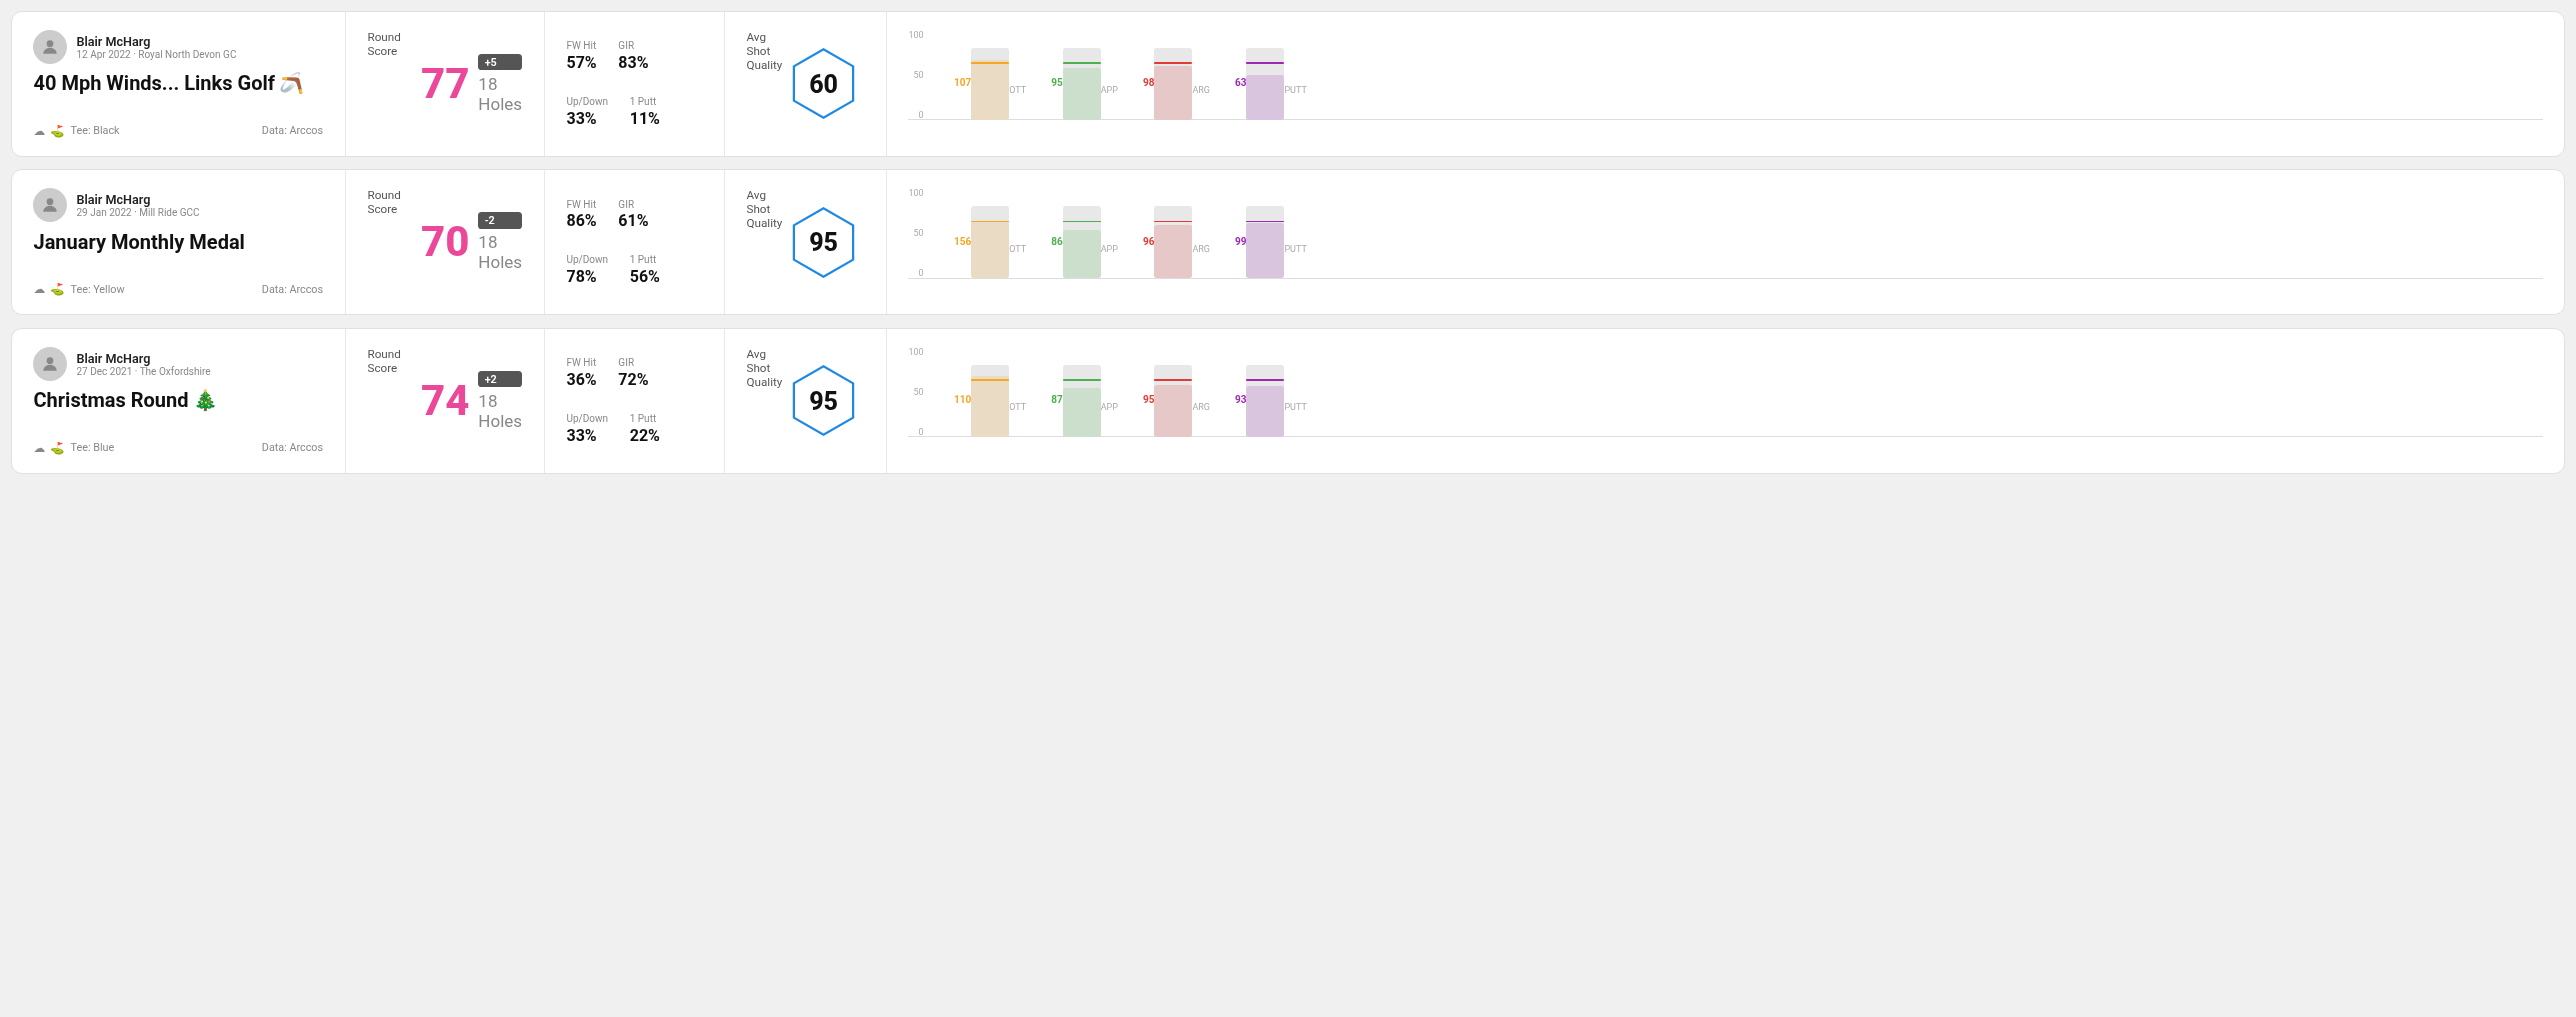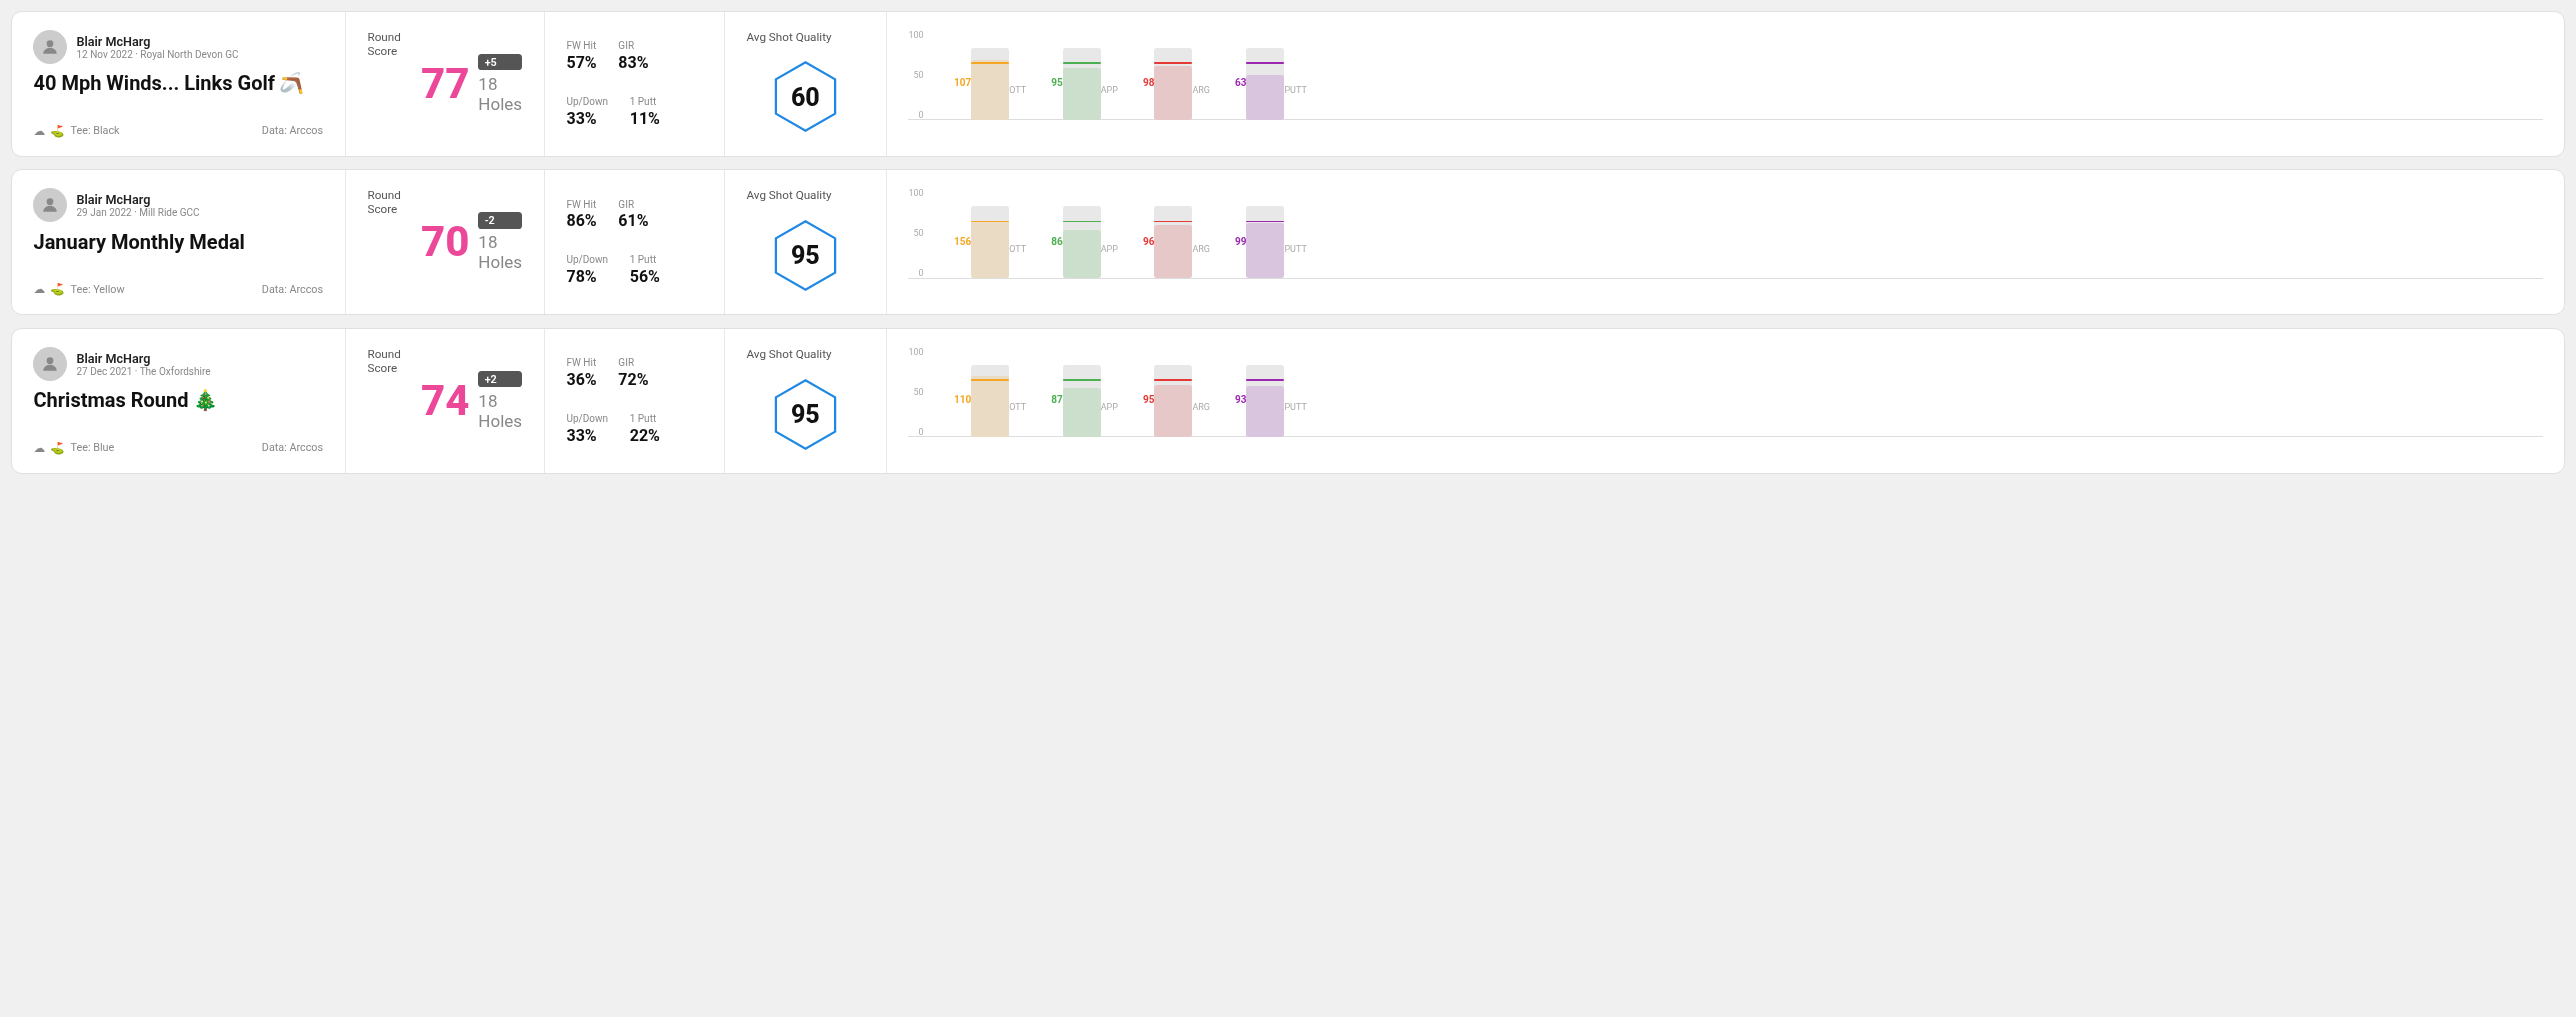--- a/index.html
+++ b/index.html
@@ -138,21 +138,21 @@
       font-size: 16px;
       font-weight: 700;
       color: #111;
     }
 
     .card-quality {
       flex: 0 0 162px;
       padding: 18px 21.7px;
       border-right: 0.9px solid #e8e8e8;
       display: flex;
-      flex-direction: column;
+      flex-direction: row;
       align-items: center;
       justify-content: flex-start;
     }
     .quality-label {
       font-size: 11.7px;
       color: #555;
       margin-bottom: 12.6px;
       align-self: flex-start;
     }
     .hexagon-container {
@@ -255,21 +255,21 @@
       <div>
         <div class="user-row">
           <div class="avatar">
             <svg viewBox="0 0 24 24">
               <circle cx="12" cy="8" r="4"></circle>
               <path d="M4 20c0-4 3.6-7 8-7s8 3 8 7"></path>
             </svg>
           </div>
           <div class="user-info">
             <div class="user-name">Blair McHarg</div>
-            <div class="user-meta">12 Nov 2022 · Royal North Devon GC</div>
+            <div class="user-meta">12 Apr 2022 · Royal North Devon GC</div>
           </div>
         </div>
         <div class="round-title">40 Mph Winds... Links Golf 🪃</div>
       </div>
       <div class="card-footer">
         <div class="tee-info">
           <span class="tee-icon">☁</span>
           <span class="tee-icon">⛳</span>
           <span>Tee: Black</span>
         </div>

